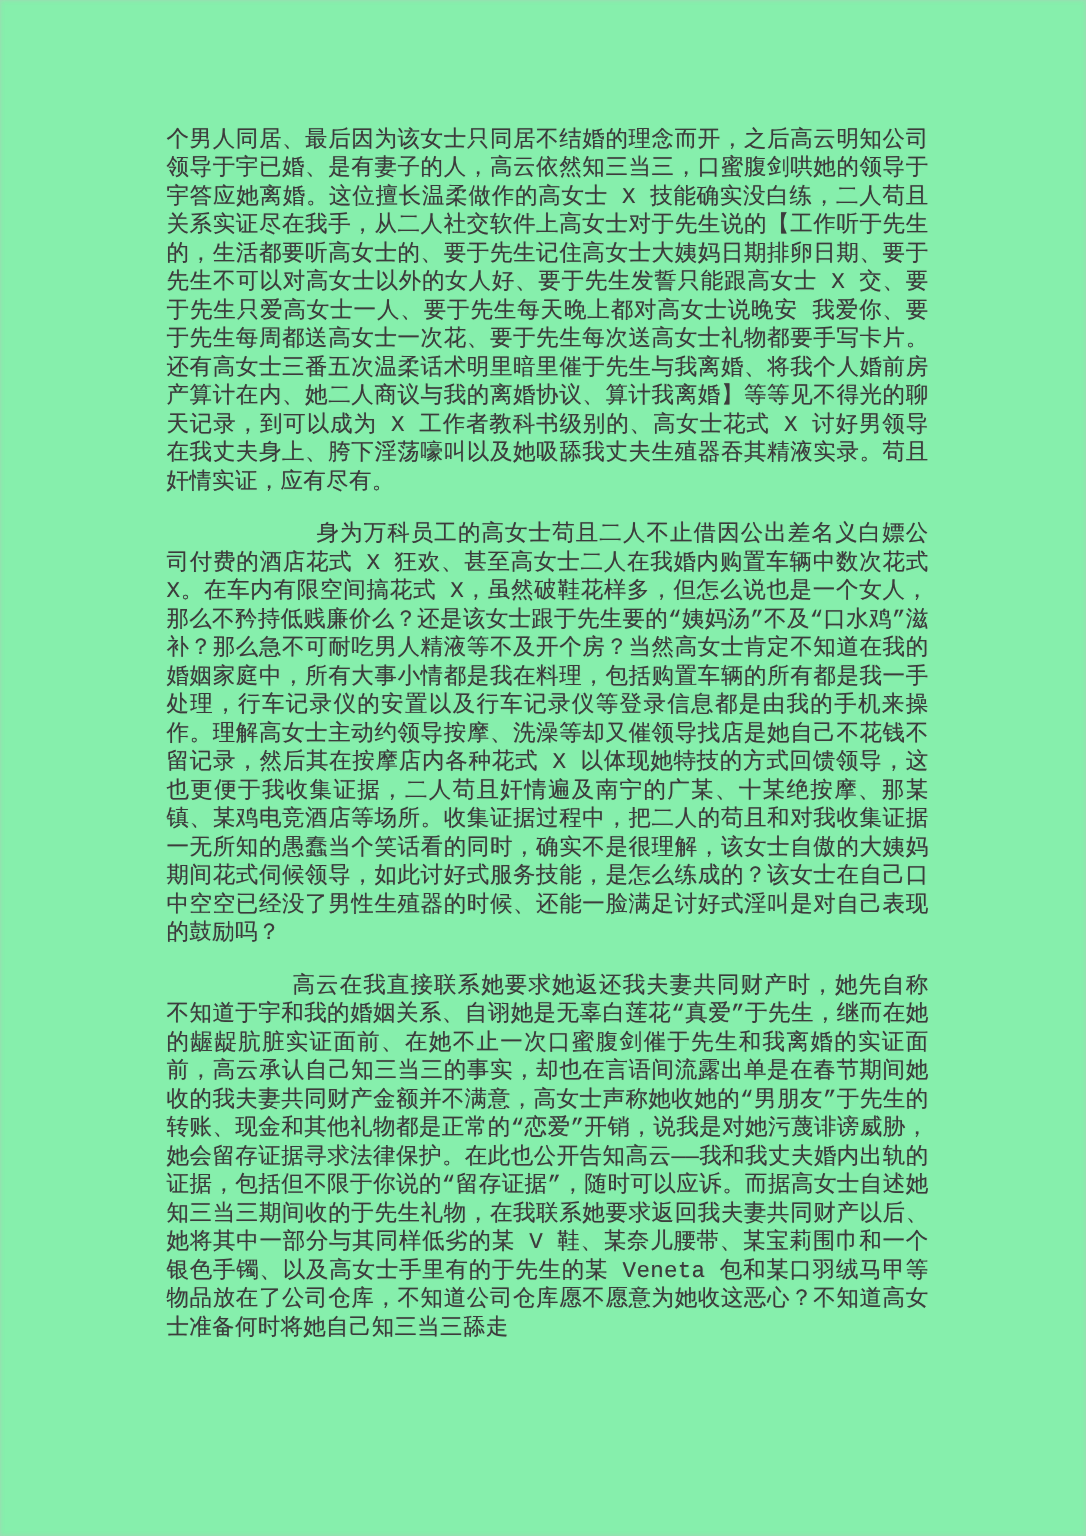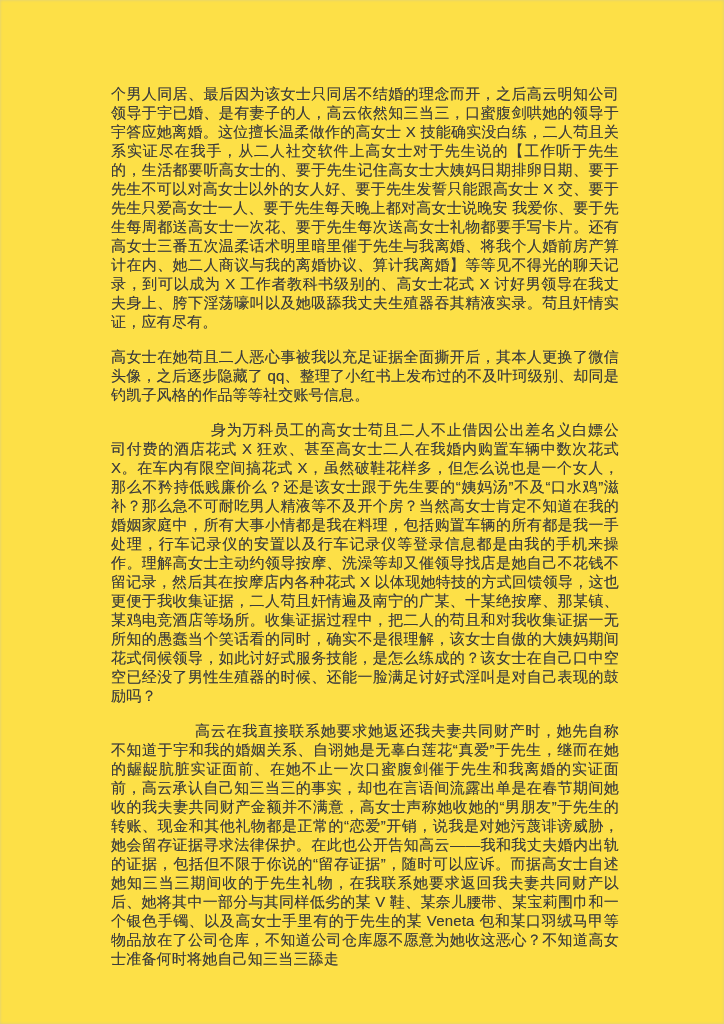--- a/index.html
+++ b/index.html
@@ -4,24 +4,24 @@
 <style>
   html, body {
     margin: 0;
     padding: 0;
     background: #ffffff;
   }
   .page {
     position: relative;
     width: 724px;
     height: 1024px;
-    background: #fde047;
+    background: #86efac;
     overflow: hidden;
     box-shadow: inset 0 0 3px rgba(190,190,190,.55);
-    font-family: Liberation Sans, sans-serif;
+    font-family: Liberation Mono, monospace;
   }
   .text-block {
     position: absolute;
     left: 111px;
     top: 84px;
     width: 508px;
     color: #3c3c3c;
     font-size: 15px;
     line-height: 19px;
     text-align: justify;
@@ -36,17 +36,16 @@
   }
   .indent-lg { text-indent: 100px; }
   .indent-md { text-indent: 84px; }
 </style>
 </head>
 <body>
 
 <div class="page">
   <div class="text-block">
     <p>个男人同居、最后因为该女士只同居不结婚的理念而开，之后高云明知公司领导于宇已婚、是有妻子的人，高云依然知三当三，口蜜腹剑哄她的领导于宇答应她离婚。这位擅长温柔做作的高女士 X 技能确实没白练，二人苟且关系实证尽在我手，从二人社交软件上高女士对于先生说的【工作听于先生的，生活都要听高女士的、要于先生记住高女士大姨妈日期排卵日期、要于先生不可以对高女士以外的女人好、要于先生发誓只能跟高女士 X 交、要于先生只爱高女士一人、要于先生每天晚上都对高女士说晚安 我爱你、要于先生每周都送高女士一次花、要于先生每次送高女士礼物都要手写卡片。还有高女士三番五次温柔话术明里暗里催于先生与我离婚、将我个人婚前房产算计在内、她二人商议与我的离婚协议、算计我离婚】等等见不得光的聊天记录，到可以成为 X 工作者教科书级别的、高女士花式 X 讨好男领导在我丈夫身上、胯下淫荡嚎叫以及她吸舔我丈夫生殖器吞其精液实录。苟且奸情实证，应有尽有。</p>
-    <p>高女士在她苟且二人恶心事被我以充足证据全面撕开后，其本人更换了微信头像，之后逐步隐藏了 qq、整理了小红书上发布过的不及叶珂级别、却同是钓凯子风格的作品等等社交账号信息。</p>
     <p class="indent-lg">身为万科员工的高女士苟且二人不止借因公出差名义白嫖公司付费的酒店花式 X 狂欢、甚至高女士二人在我婚内购置车辆中数次花式 X。在车内有限空间搞花式 X，虽然破鞋花样多，但怎么说也是一个女人，那么不矜持低贱廉价么？还是该女士跟于先生要的“姨妈汤”不及“口水鸡”滋补？那么急不可耐吃男人精液等不及开个房？当然高女士肯定不知道在我的婚姻家庭中，所有大事小情都是我在料理，包括购置车辆的所有都是我一手处理，行车记录仪的安置以及行车记录仪等登录信息都是由我的手机来操作。理解高女士主动约领导按摩、洗澡等却又催领导找店是她自己不花钱不留记录，然后其在按摩店内各种花式 X 以体现她特技的方式回馈领导，这也更便于我收集证据，二人苟且奸情遍及南宁的广某、十某绝按摩、那某镇、某鸡电竞酒店等场所。收集证据过程中，把二人的苟且和对我收集证据一无所知的愚蠢当个笑话看的同时，确实不是很理解，该女士自傲的大姨妈期间花式伺候领导，如此讨好式服务技能，是怎么练成的？该女士在自己口中空空已经没了男性生殖器的时候、还能一脸满足讨好式淫叫是对自己表现的鼓励吗？</p>
     <p class="indent-md">高云在我直接联系她要求她返还我夫妻共同财产时，她先自称不知道于宇和我的婚姻关系、自诩她是无辜白莲花“真爱”于先生，继而在她的龌龊肮脏实证面前、在她不止一次口蜜腹剑催于先生和我离婚的实证面前，高云承认自己知三当三的事实，却也在言语间流露出单是在春节期间她收的我夫妻共同财产金额并不满意，高女士声称她收她的“男朋友”于先生的转账、现金和其他礼物都是正常的“恋爱”开销，说我是对她污蔑诽谤威胁，她会留存证据寻求法律保护。在此也公开告知高云——我和我丈夫婚内出轨的证据，包括但不限于你说的“留存证据”，随时可以应诉。而据高女士自述她知三当三期间收的于先生礼物，在我联系她要求返回我夫妻共同财产以后、她将其中一部分与其同样低劣的某 V 鞋、某奈儿腰带、某宝莉围巾和一个银色手镯、以及高女士手里有的于先生的某 Veneta 包和某口羽绒马甲等物品放在了公司仓库，不知道公司仓库愿不愿意为她收这恶心？不知道高女士准备何时将她自己知三当三舔走</p>
   </div>
 </div>
 
 </body></html>

